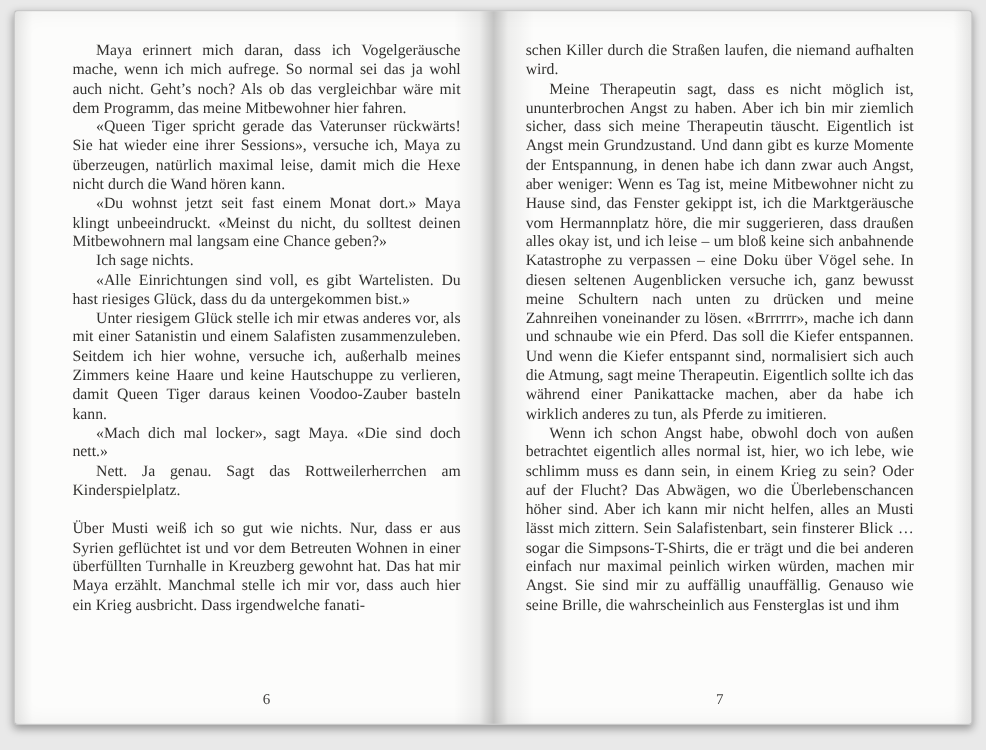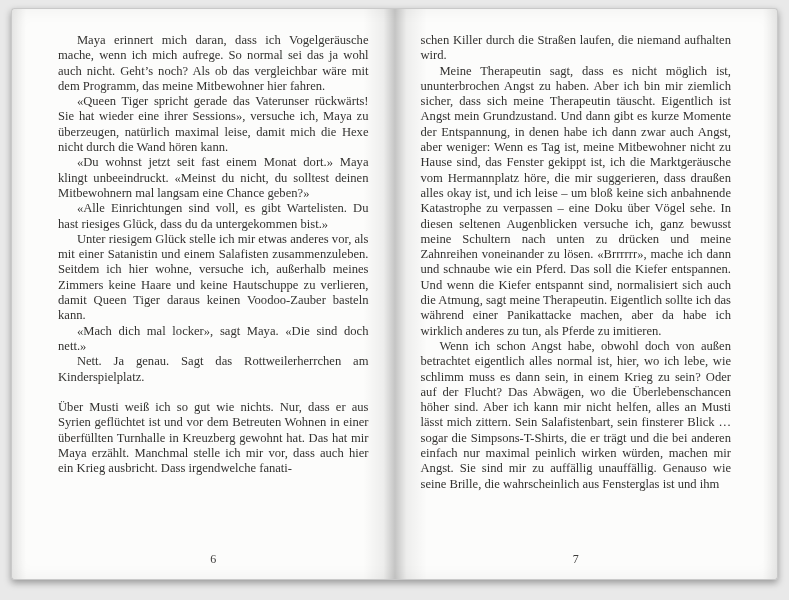--- a/index.html
+++ b/index.html
@@ -89,20 +89,21 @@
 <body>
 
 <div class="stage">
   <div class="spread">
 
     <div class="page left">
       <div class="text-block">
         <p class="p-indent">Maya erinnert mich daran, dass ich Vogelgeräusche mache, wenn ich mich aufrege. So normal sei das ja wohl auch nicht. Geht’s noch? Als ob das vergleichbar wäre mit dem Programm, das meine Mitbewohner hier fahren.</p>
         <p class="p-indent">«Queen Tiger spricht gerade das Vaterunser rückwärts! Sie hat wieder eine ihrer Sessions», versuche ich, Maya zu überzeugen, natürlich maximal leise, damit mich die Hexe nicht durch die Wand hören kann.</p>
         <p class="p-indent">«Du wohnst jetzt seit fast einem Monat dort.» Maya klingt unbeeindruckt. «Meinst du nicht, du solltest deinen Mitbewohnern mal langsam eine Chance geben?»</p>
+        <p class="p-indent">Ich sage nichts.</p>
         <p class="p-indent">«Alle Einrichtungen sind voll, es gibt Wartelisten. Du hast riesiges Glück, dass du da untergekommen bist.»</p>
         <p class="p-indent">Unter riesigem Glück stelle ich mir etwas anderes vor, als mit einer Satanistin und einem Salafisten zusammenzuleben. Seitdem ich hier wohne, versuche ich, außerhalb meines Zimmers keine Haare und keine Hautschuppe zu verlieren, damit Queen Tiger daraus keinen Voodoo-Zauber basteln kann.</p>
         <p class="p-indent">«Mach dich mal locker», sagt Maya. «Die sind doch nett.»</p>
         <p class="p-indent">Nett. Ja genau. Sagt das Rottweilerherrchen am Kinderspielplatz.</p>
         <p class="p-flush p-gap">Über Musti weiß ich so gut wie nichts. Nur, dass er aus Syrien geflüchtet ist und vor dem Betreuten Wohnen in einer überfüllten Turnhalle in Kreuzberg gewohnt hat. Das hat mir Maya erzählt. Manchmal stelle ich mir vor, dass auch hier ein Krieg ausbricht. Dass irgendwelche fanati-</p>
       </div>
       <div class="page-number">6</div>
     </div>
 
     <div class="page right">

